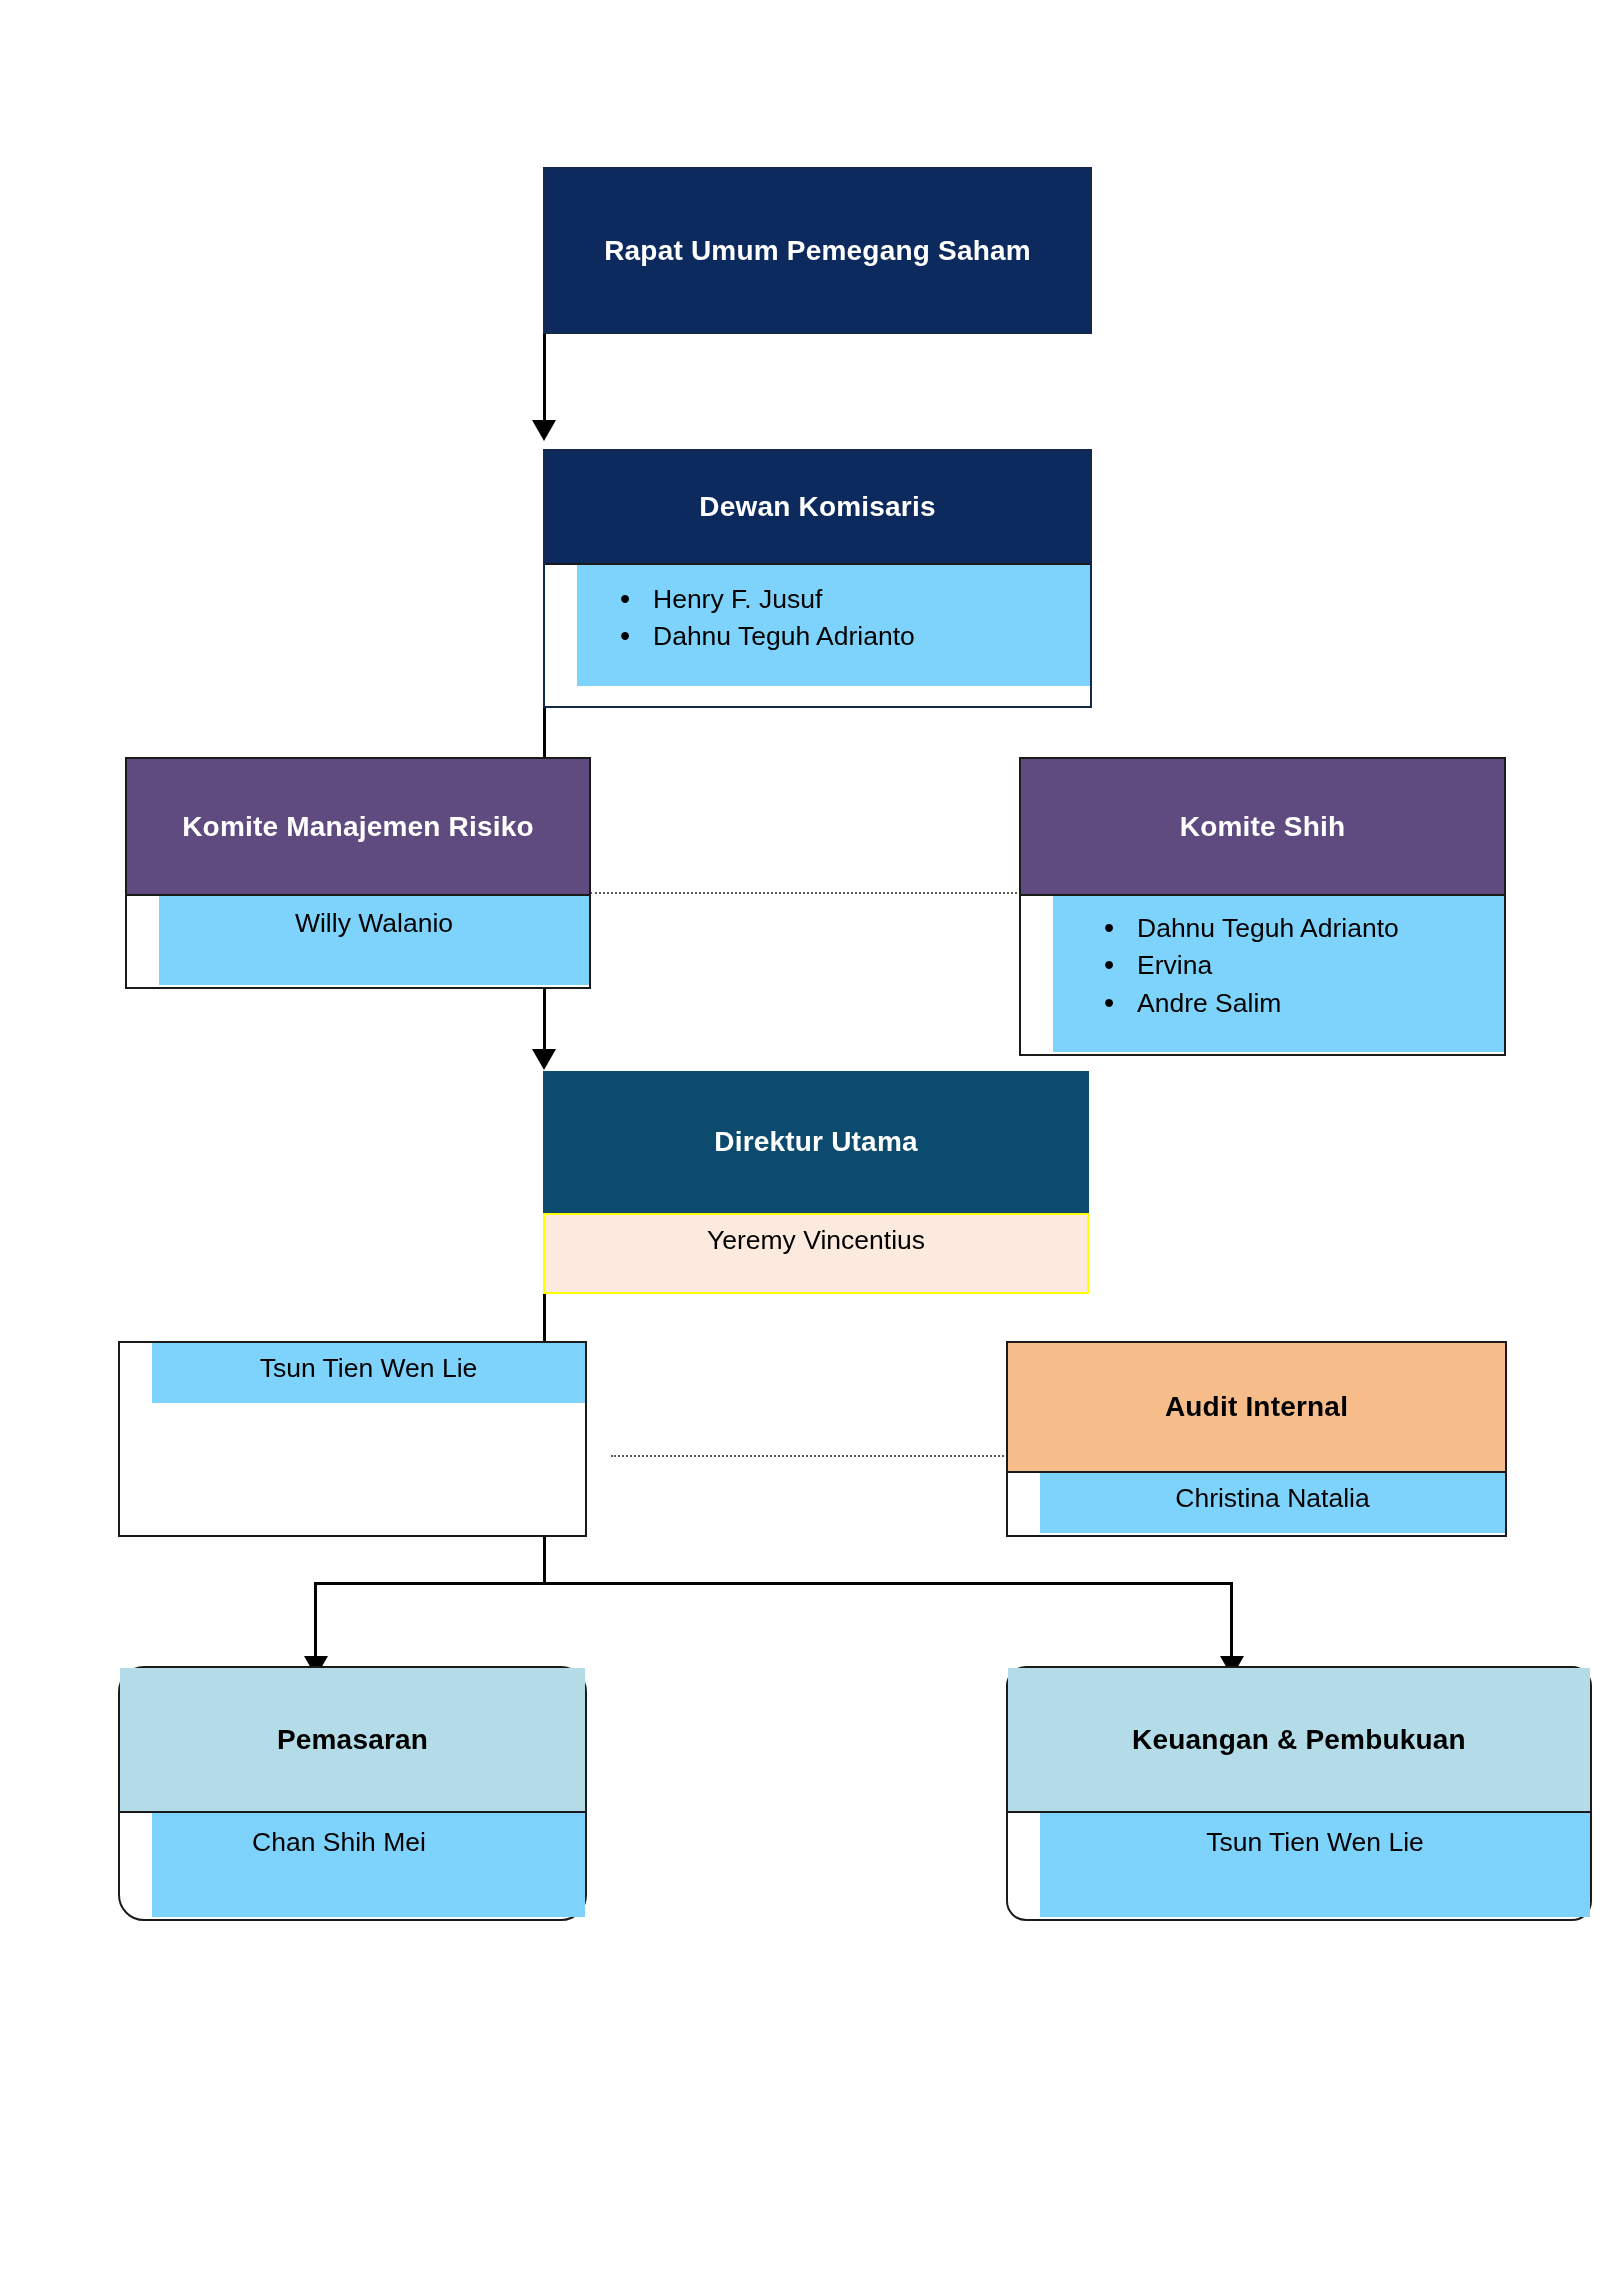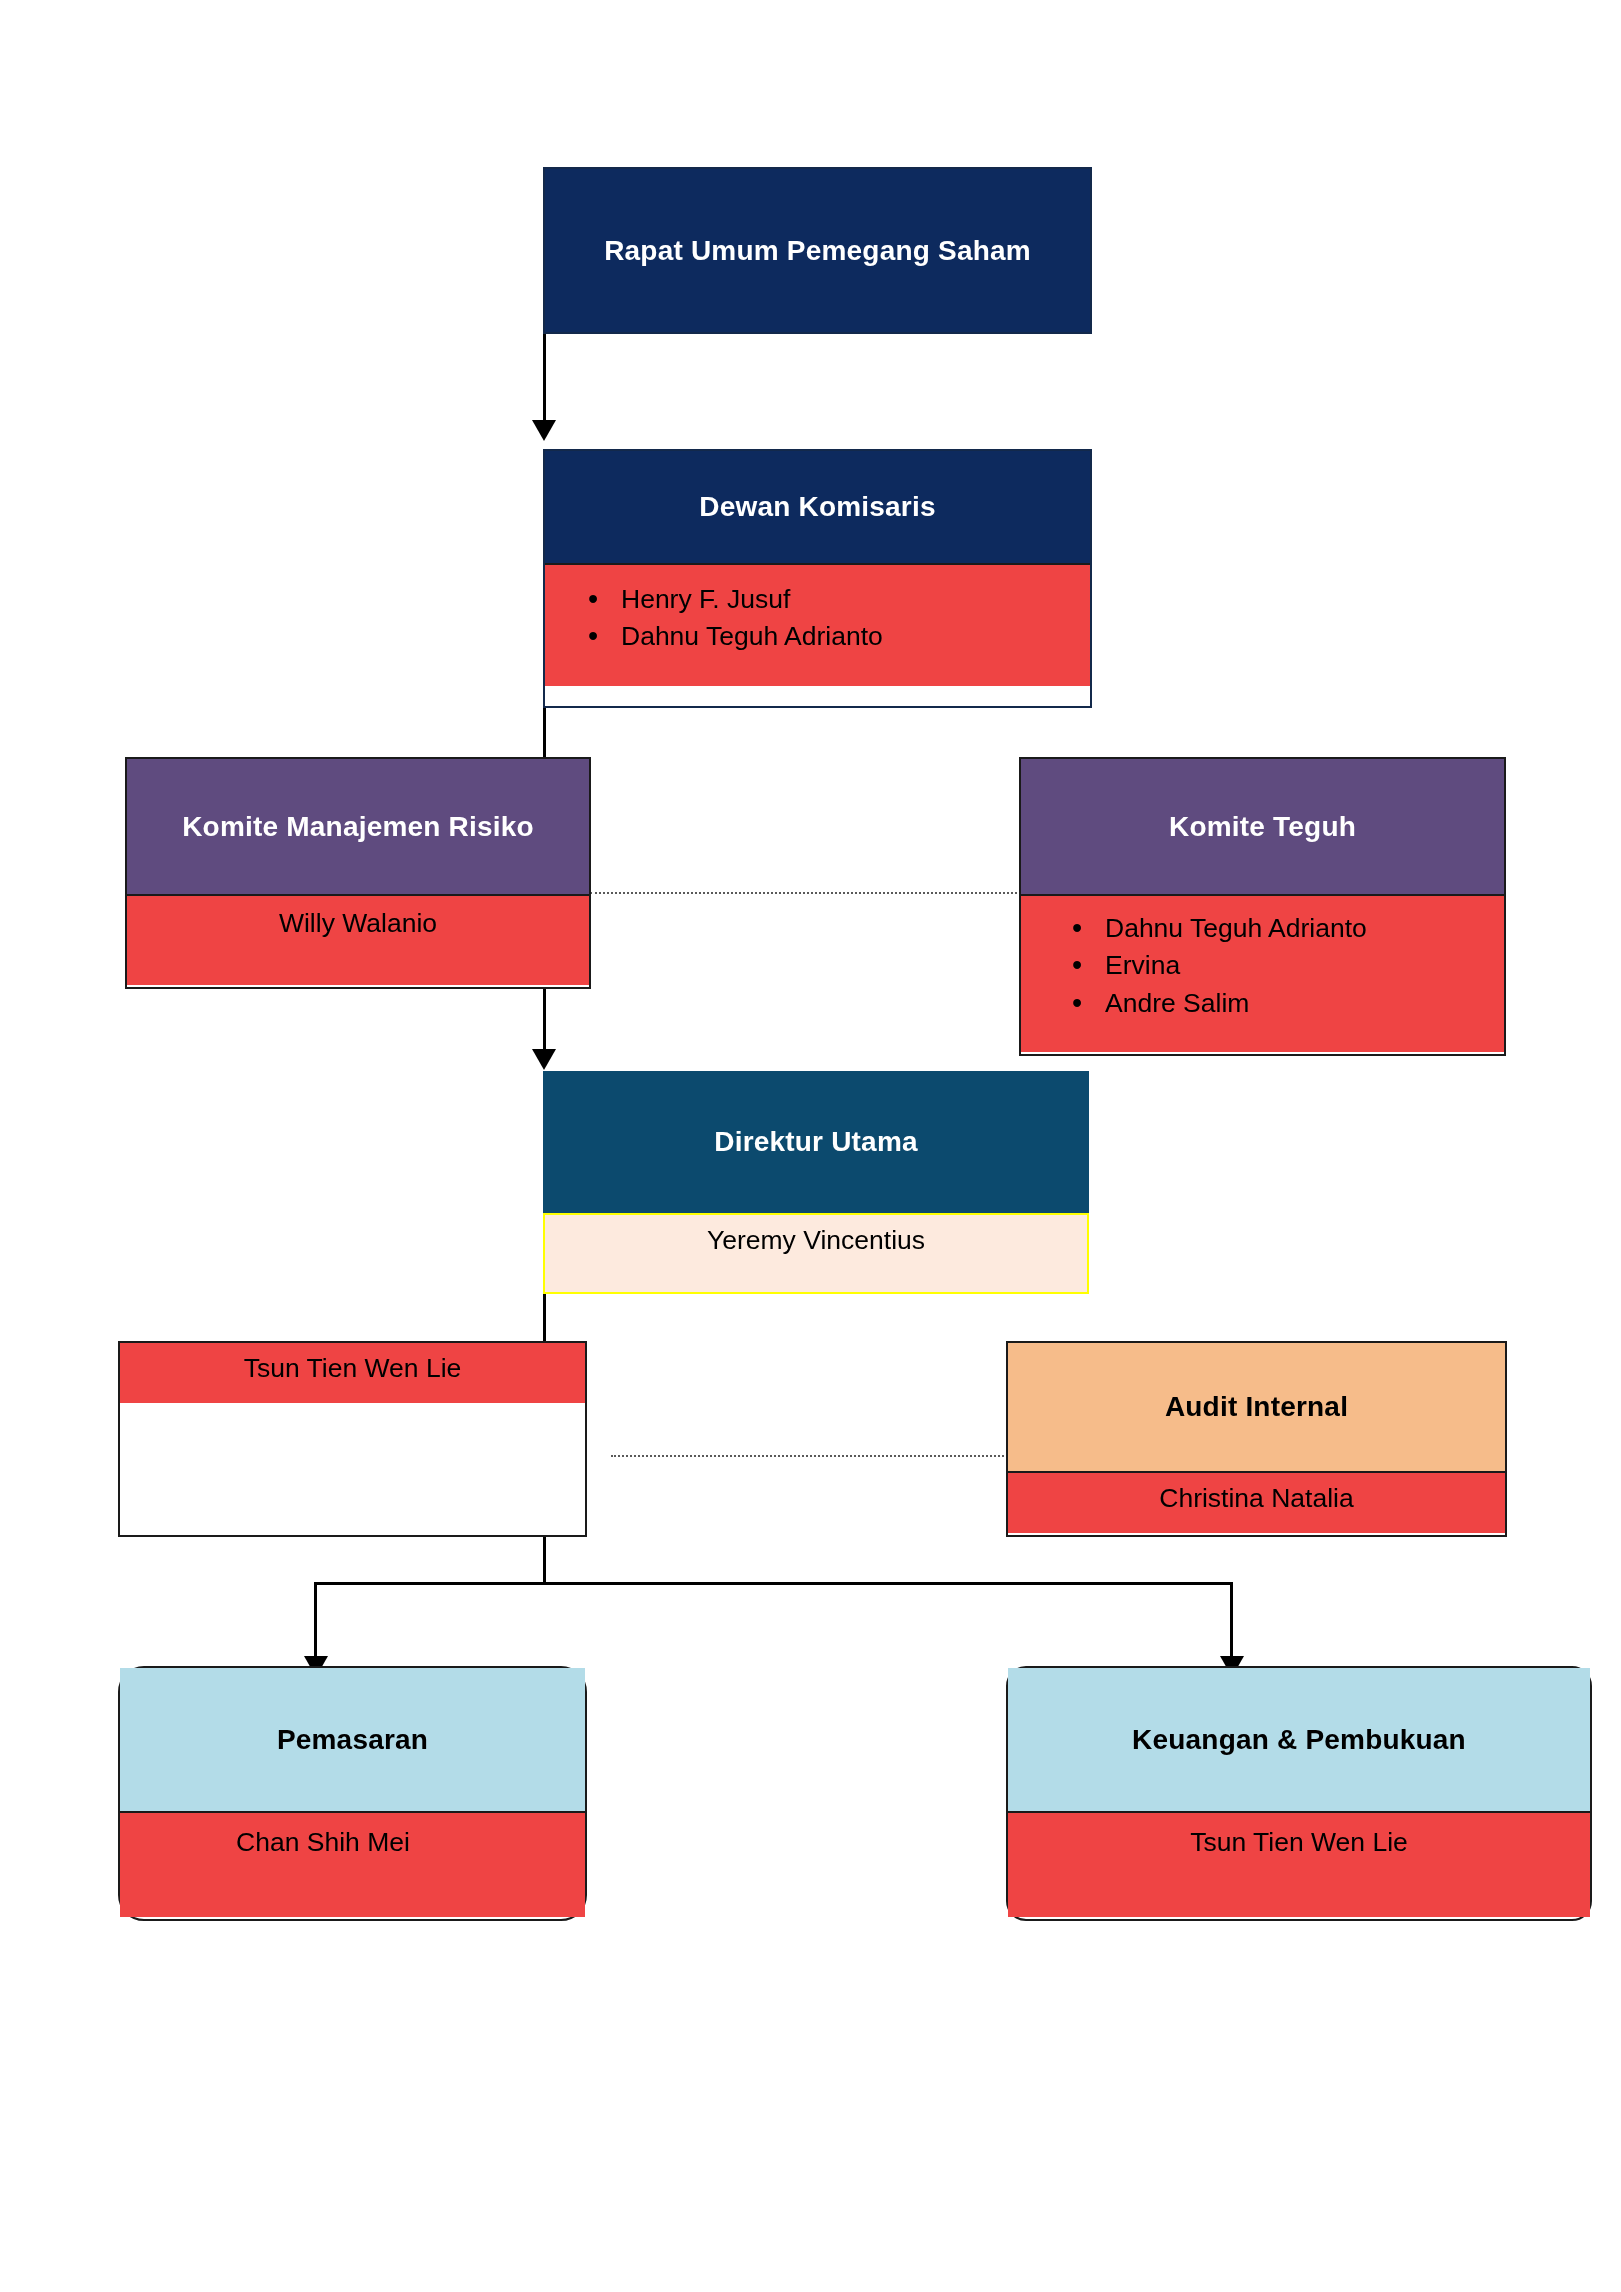--- a/index.html
+++ b/index.html
@@ -34,21 +34,22 @@
     align-items: center;
     justify-content: center;
     text-align: center;
     font-weight: bold;
     letter-spacing: 0.2px;
     padding: 0 13.7px;
   }
   .node-body {
     display: flex;
     align-items: flex-start;
-    background: #ef4444;
+    background: #7dd3fc;
+    margin-left: 32px;
   }
   .node-body.center {
     align-items: center;
     justify-content: center;
     text-align: center;
   }
 
   
   .navy  .node-head { background: #0d2a5e; color: #ffffff; }
   .navy            { border-color: #13294b; }
@@ -147,21 +148,21 @@
   </div>
 
   <div class="node purple" style="left:125px; top:757px; width:466px; height:232px;">
     <div class="node-head" style="height:137px; font-size:28px;">Komite Manajemen Risiko</div>
     <div class="node-body center" style="height:89px; padding-top:11.8px; align-items:flex-start;">
       <div class="single-name">Willy Walanio</div>
     </div>
   </div>
 
   <div class="node purple" style="left:1019px; top:757px; width:487px; height:299px;">
-    <div class="node-head" style="height:137px; font-size:28px;">Komite Teguh</div>
+    <div class="node-head" style="height:137px; font-size:28px;">Komite Shih</div>
     <div class="node-body" style="height:156px; padding-top:13.7px;">
       <ul class="members" style="padding-left:84px;">
         <li>Dahnu Teguh Adrianto</li>
         <li>Ervina</li>
         <li>Andre Salim</li>
       </ul>
     </div>
   </div>
 
   <div style="position:absolute; left:543px; top:1071px; width:546px; height:223px;">

